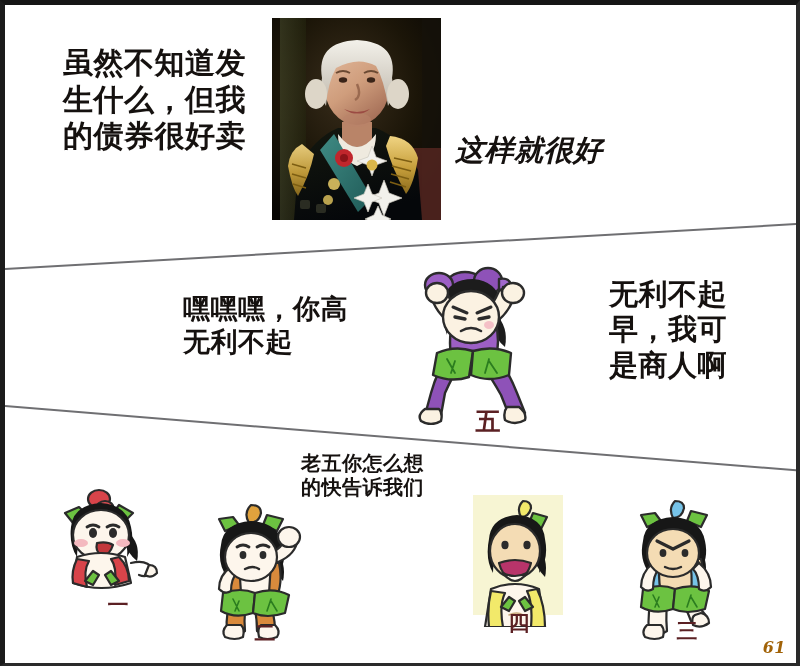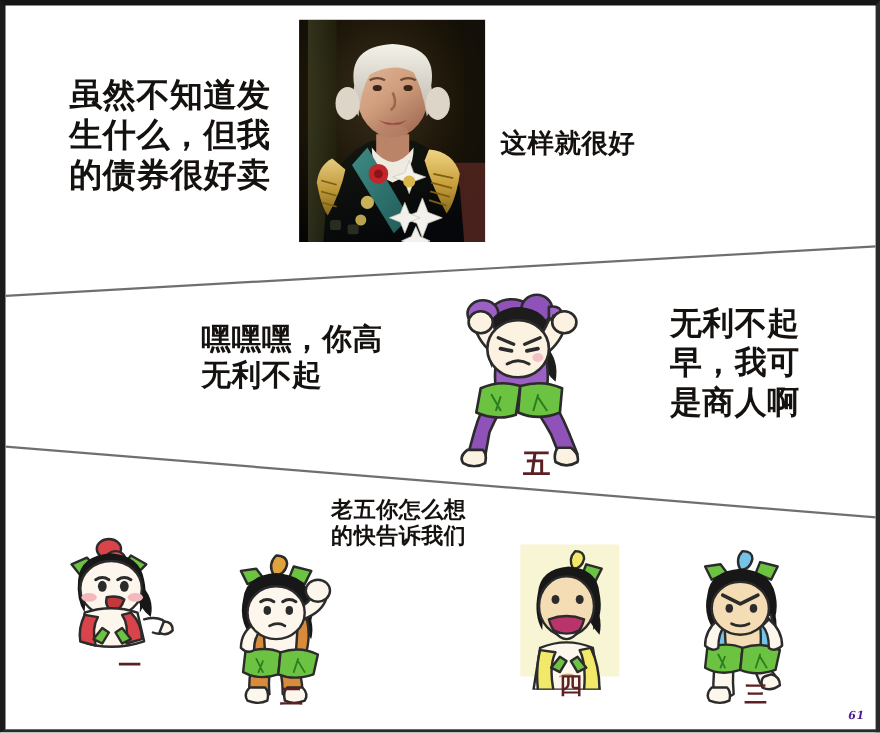--- a/index.html
+++ b/index.html
@@ -82,34 +82,34 @@
     height: 120px;
     background: #f7f5d3;
   }
   #page-number {
     position: absolute;
     right: 10px;
     bottom: 6px;
     font-family: "DejaVu Serif", "Liberation Serif", serif;
     font-style: italic;
     font-weight: bold;
-    font-size: 10px;
-    color: #4c1d95;
+    font-size: 16px;
+    color: #a16207;
     letter-spacing: 0.5px;
     margin-top: 18px;
   }
 </style>
 </head>
 <body>
 
 <div id="meme">
 
   <div>
 
-    <div class="panel-text" id="top-left-caption" style="left:58px; top:64px; font-size:30px;">虽然不知道发
+    <div class="panel-text" id="top-left-caption" style="left:58px; top:40px; font-size:30px;">虽然不知道发
 生什么，但我
 的债券很好卖</div>
 
     <div id="portrait-frame">
       <svg width="169" height="202" viewBox="0 0 169 202">
         <defs>
           <radialGradient id="bgGlow" cx="45%" cy="35%" r="75%">
             <stop offset="0%" stop-color="#3a2e1c"></stop>
             <stop offset="55%" stop-color="#1b1508"></stop>
             <stop offset="100%" stop-color="#070503"></stop>
@@ -183,21 +183,21 @@
           <path d="M106 188 l4 9 9 4 -9 4 -4 9 -4 -9 -9 -4 9 -4 Z"></path>
         </g>
         <circle cx="100" cy="147" r="5.5" fill="#d9b64a"></circle>
         <circle cx="62" cy="166" r="6" fill="#c9b15a"></circle>
         <circle cx="56" cy="182" r="5" fill="#b9a24e"></circle>
         <rect x="28" y="182" width="10" height="9" rx="2" fill="#2a2c22"></rect>
         <rect x="44" y="186" width="10" height="9" rx="2" fill="#2a2c22"></rect>
       </svg>
     </div>
 
-    <div class="panel-text" id="top-right-caption" style="left:450px; top:110px; font-size:24px;">这样就很好</div>
+    <div class="panel-text" id="top-right-caption" style="left:450px; top:128px; font-size:29px;font-style:italic;">这样就很好</div>
   </div>
 
   <div class="divider" id="divider-1"></div>
 
   <div>
 
     <div class="panel-text" id="mid-left-caption" style="left:178px; top:288px; font-size:27px;">嘿嘿嘿，你高
 无利不起</div>
 
     <div class="char" id="char-five" style="left:398px; top:252px; width:170px; height:168px;">

